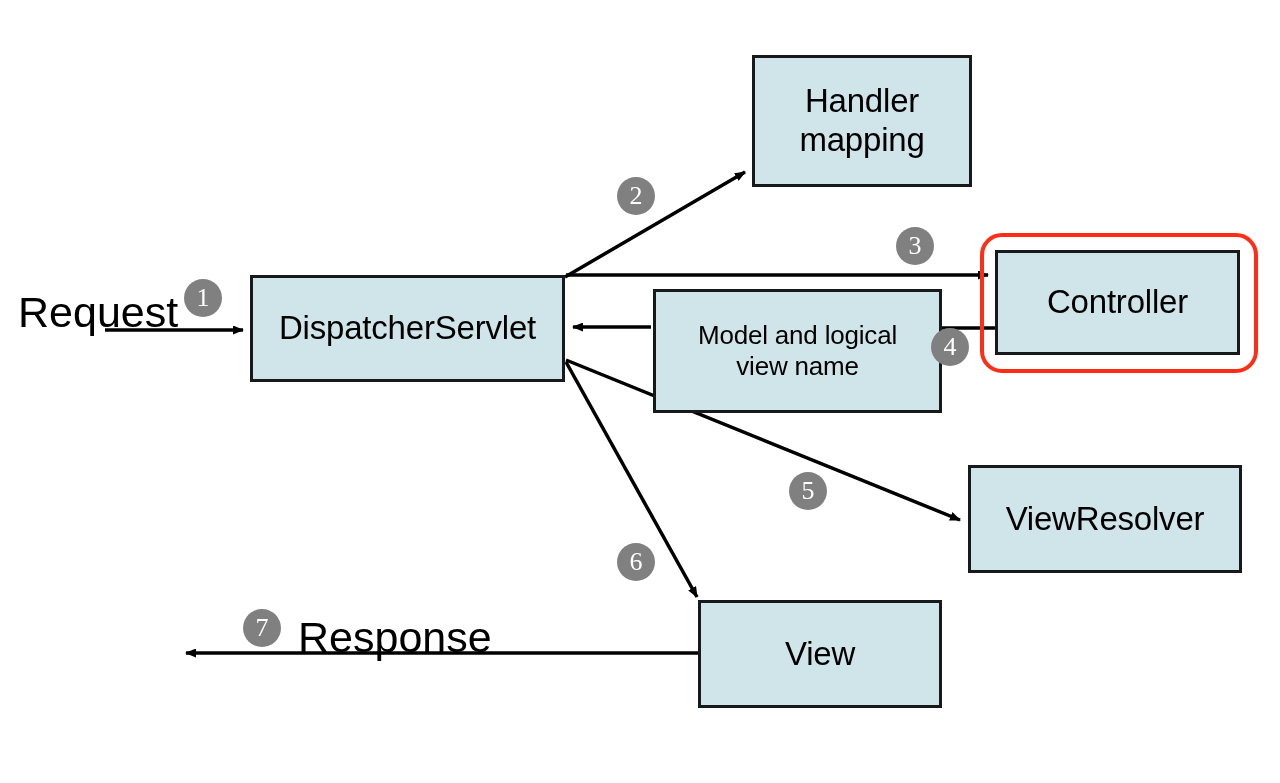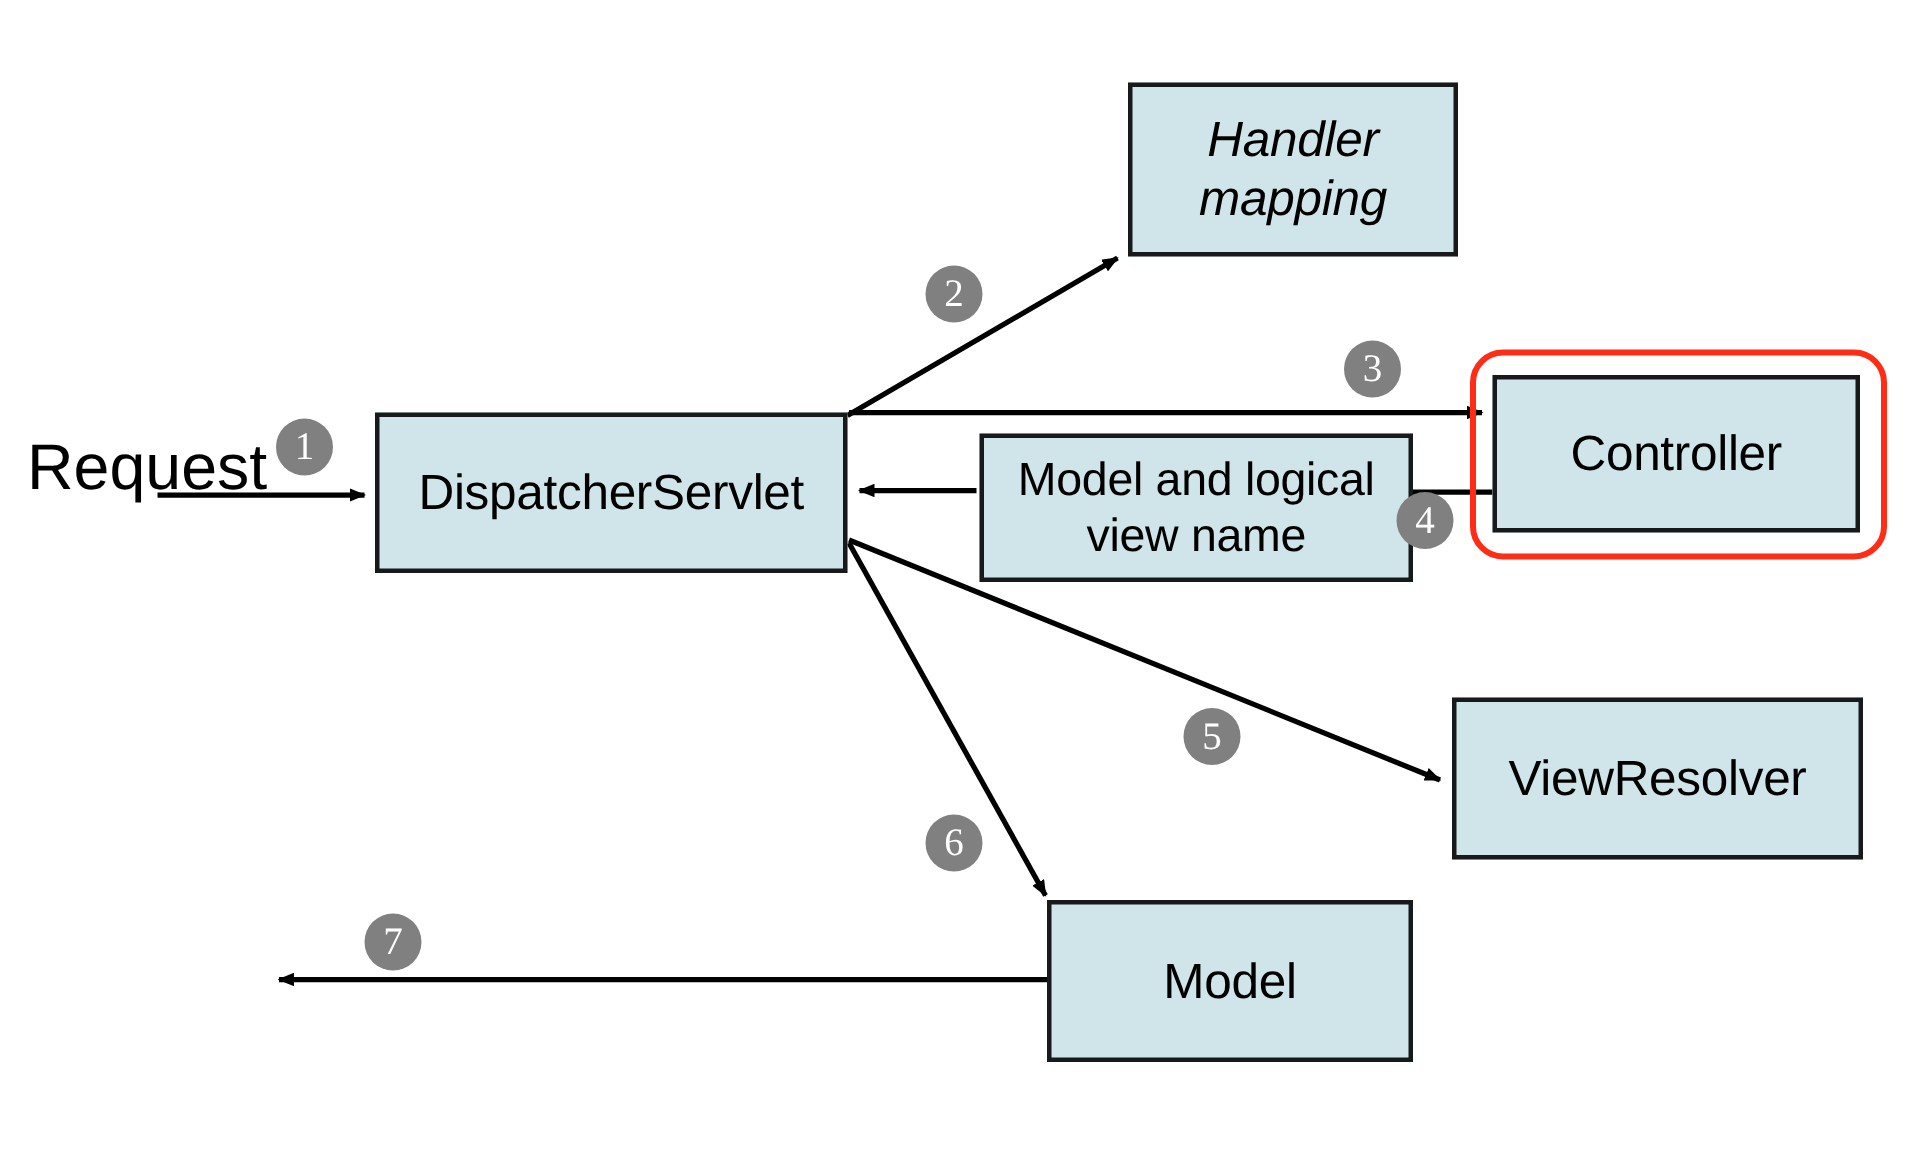--- a/index.html
+++ b/index.html
@@ -118,48 +118,49 @@
       <line x1="566" y1="362" x2="697" y2="597" stroke="#000000" stroke-width="3.5" marker-end="url(#arrowhead)"></line>
     </g>
 
     <g>
       <line x1="698" y1="653" x2="186" y2="653" stroke="#000000" stroke-width="3.5" marker-end="url(#arrowhead)"></line>
     </g>
   </svg>
 
   <div class="highlight-ring" style="left:980px; top:233px; width:278px; height:140px;"></div>
 
-  <div class="node-box" style="left:752px; top:55px; width:220px; height:116px;font-style:italic;">
+  <div class="node-box" style="left:752px; top:55px; width:220px; height:132px;">
     <span class="node-label">Handler
 mapping</span>
   </div>
 
   <div class="node-box" style="left:250px; top:275px; width:315px; height:107px;">
     <span class="node-label">DispatcherServlet</span>
   </div>
 
   <div class="node-box" style="left:995px; top:250px; width:245px; height:105px;">
     <span class="node-label">Controller</span>
   </div>
 
-  <div class="node-box" style="left:653px; top:289px; width:289px; height:99px; font-size:31px; z-index:4;">
+  <div class="node-box" style="left:653px; top:289px; width:289px; height:124px; font-size:26px; z-index:4;">
     <span class="node-label">Model and logical
 view name</span>
   </div>
 
   <div class="node-box" style="left:968px; top:465px; width:274px; height:108px;text-align:right;">
     <span class="node-label">ViewResolver</span>
   </div>
 
   <div class="node-box" style="left:698px; top:600px; width:244px; height:108px;">
-    <span class="node-label">Model</span>
+    <span class="node-label">View</span>
   </div>
 
   <div class="edge-label" style="left:18px; top:288px;">Request</div>
 
+  <div class="edge-label" style="left:298px; top:613px;">Response</div>
 
   <div class="badge" style="left:184px; top:279px;">1</div>
   <div class="badge" style="left:617px; top:177px;">2</div>
   <div class="badge" style="left:896px; top:227px;">3</div>
   <div class="badge" style="left:931px; top:328px;">4</div>
   <div class="badge" style="left:789px; top:472px;">5</div>
   <div class="badge" style="left:617px; top:543px;">6</div>
   <div class="badge" style="left:243px; top:609px;">7</div>
 
 </div>

